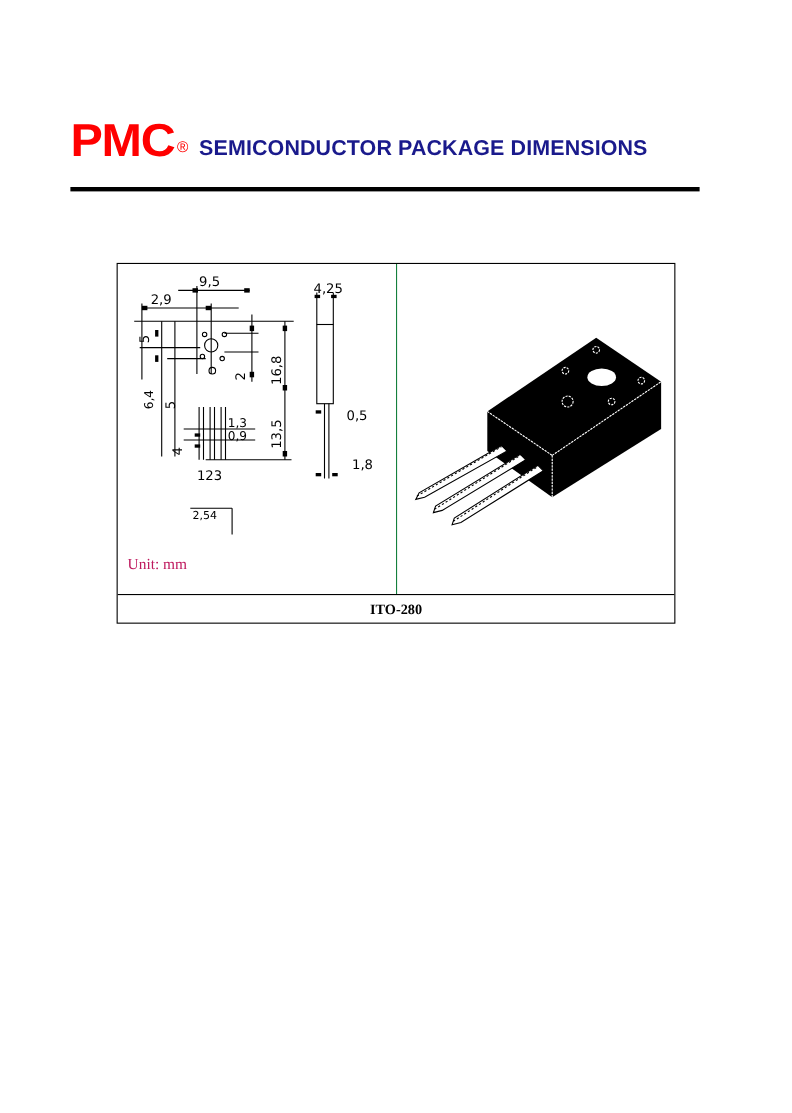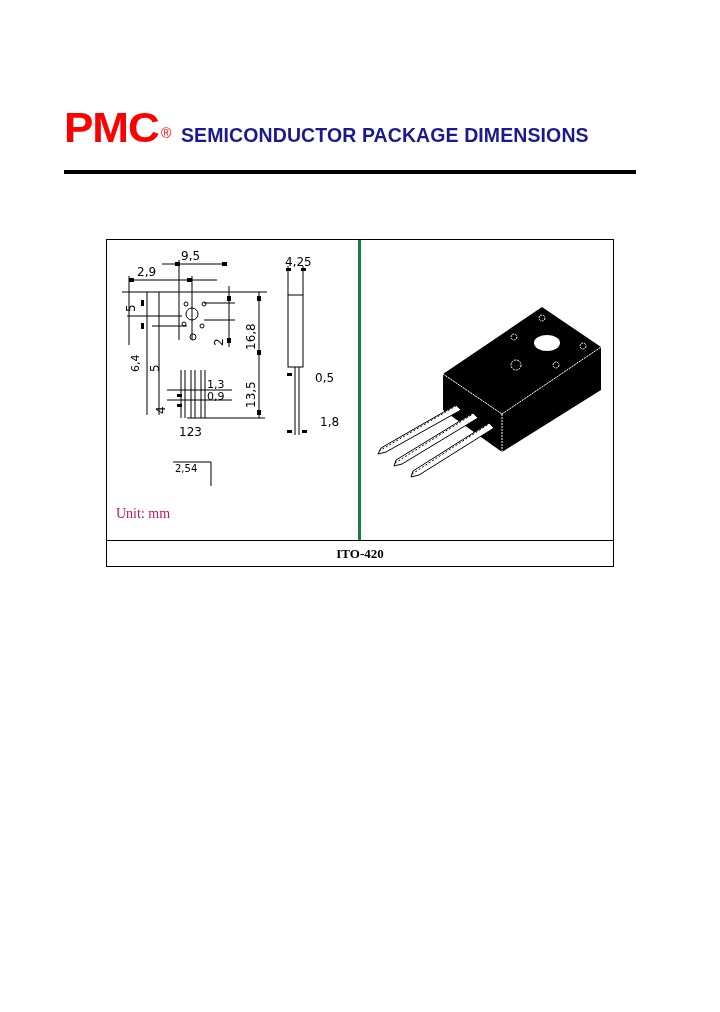--- a/index.html
+++ b/index.html
@@ -3,21 +3,21 @@
 <meta charset="utf-8">
 <style>
   html, body { margin:0; padding:0; }
   body { width:720px; height:1012px; background:#ffffff; position:relative; overflow:hidden; font-family:"Liberation Sans", sans-serif; }
   .header { position:absolute; left:64px; top:106px; height:44px; width:580px; }
   .logo { position:absolute; left:0; top:0; font-family:"Liberation Sans", sans-serif; font-weight:900; font-size:42px; color:#ff0000; letter-spacing:-1px; line-height:44px; transform:scaleX(1.05); transform-origin:left; }
   .reg { position:absolute; left:97px; top:19px; font-size:14px; color:#ff0000; line-height:16px; }
   .title { position:absolute; left:117px; top:18px; font-family:"Liberation Sans", sans-serif; font-weight:bold; font-size:19.5px; color:#1a1a8c; line-height:22px; white-space:nowrap; letter-spacing:0.1px; }
   .rule { position:absolute; left:64px; top:170px; width:572px; height:4px; background:#000; }
   .table { position:absolute; left:106px; top:239px; width:508px; height:328px; border:1px solid #000; box-sizing:border-box; }
-  .cell-left { position:absolute; left:0; top:0; width:254px; height:300px; border-right:3px solid #15803d; box-sizing:border-box; }
+  .cell-left { position:absolute; left:0; top:0; width:254px; height:300px; border-right:1px solid #15803d; box-sizing:border-box; }
   .cell-right { position:absolute; left:254px; top:0; width:252px; height:300px; }
   .caption-row { position:absolute; left:0; top:300px; width:506px; height:26px; border-top:1px solid #000; box-sizing:border-box; text-align:center; font-family:"Liberation Serif", serif; font-weight:bold; font-size:13px; line-height:25px; color:#000; }
   .unit { position:absolute; left:9px; top:266px; font-family:"Liberation Serif", serif; font-size:14px; color:#be185d; }
   svg text { font-family:"DejaVu Sans", sans-serif; }
 </style>
 </head>
 <body>
 
 <div class="header">
   <div class="logo">PMC</div>
@@ -143,14 +143,14 @@
         <path d="M112,173 L35,220 L33,226 L41,224 L117,178 Z"></path>
         <path d="M128,183 L52,231 L50,237 L58,235 L133,188 Z"></path>
       </g>
       <g stroke="#000" stroke-dasharray="2,2" fill="none">
         <line x1="18" y1="211" x2="95" y2="166"></line>
         <line x1="34" y1="223" x2="112" y2="174"></line>
         <line x1="51" y1="234" x2="128" y2="184"></line>
       </g>
     </svg>
   </div>
-  <div class="caption-row">ITO-420</div>
+  <div class="caption-row">ITO-280</div>
 </div>
 
 </body></html>

